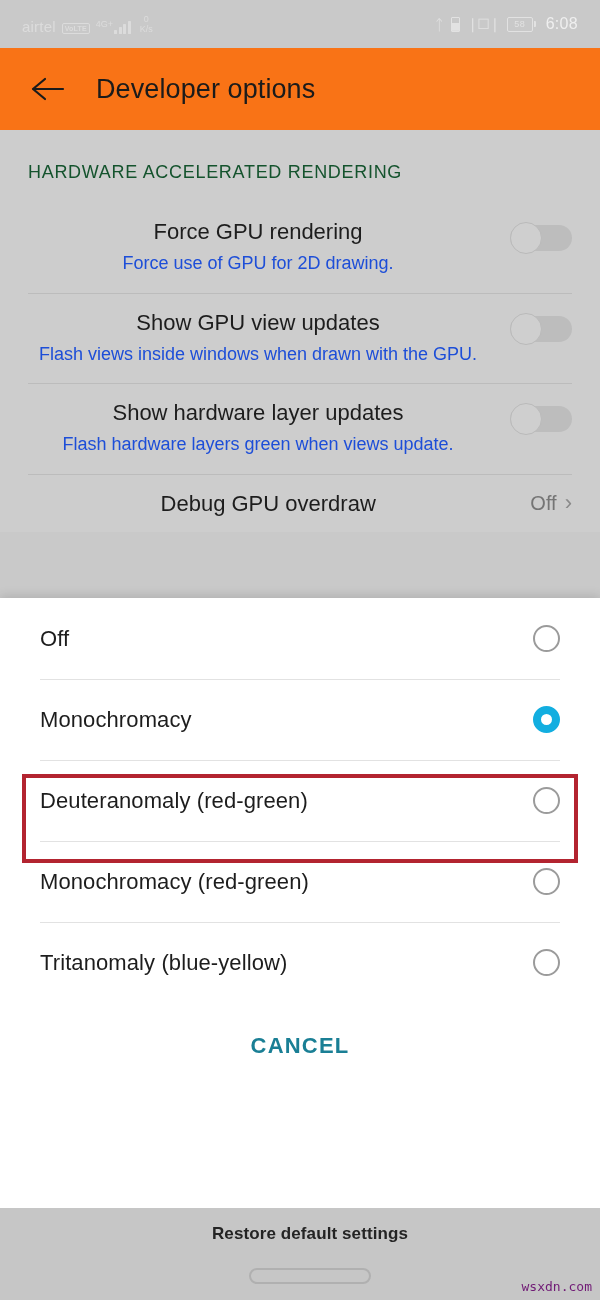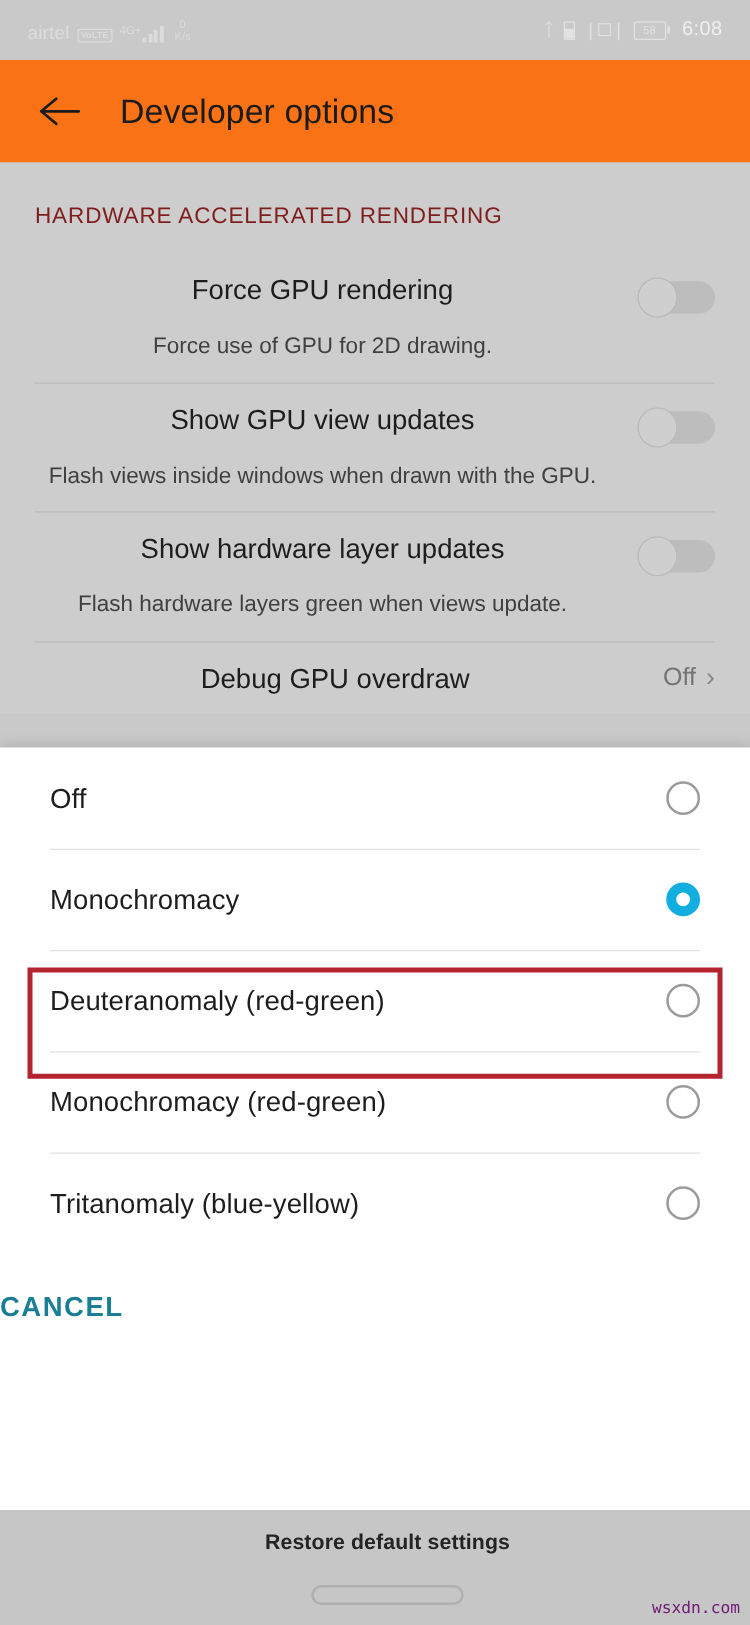--- a/index.html
+++ b/index.html
@@ -65,30 +65,30 @@
     flex:none;cursor:pointer;
   }
   .back svg{display:block;}
   .title{
     font-size:27px;color:#1b1b1b;margin-left:28px;letter-spacing:.1px;
   }
 
   
   .content{background:#cdcdcd;padding:0 0 0 0;}
   .section-hdr{
-    font-size:18px;color:#7f1d1d;letter-spacing:.7px;
+    font-size:18px;color:#14532d;letter-spacing:.7px;
     padding:32px 28px 20px 28px;
   }
   .row{
     display:flex;align-items:flex-start;
     padding:14px 28px 18px 28px;position:relative;text-align:center;
   }
   .row .txt{flex:1;padding-right:22px;}
   .row .label{font-size:22px;color:#1d1d1d;line-height:1.32;}
-  .row .desc{font-size:18px;color:#404040;line-height:1.36;margin-top:18px;}
+  .row .desc{font-size:18px;color:#1d4ed8;line-height:1.36;margin-top:5px;}
   .row .divider{
     position:absolute;left:28px;right:28px;bottom:0;height:1px;background:#bcbcbc;
   }
   .switch{
     width:62px;height:26px;border-radius:13px;background:#bdbdbd;
     position:relative;flex:none;margin-top:8px;cursor:pointer;
   }
   .switch .knob{
     position:absolute;left:0;top:-3px;width:32px;height:32px;border-radius:50%;
     background:#cfcfcf;border:1px solid #bababa;
@@ -119,21 +119,21 @@
     flex:none;box-sizing:border-box;
   }
   .radio.on{
     border:8px solid #12aee0;background:#fff;
   }
   .hl-box{
     position:absolute;left:22px;right:22px;
     border:4px solid #b32430;pointer-events:none;
   }
   .cancel-wrap{
-    display:flex;justify-content:flex-start;align-items:center;
+    display:flex;justify-content:center;align-items:center;
     padding:30px 0 34px 0;
   }
   .cancel{
     font-size:22px;color:#1a7f95;font-weight:bold;letter-spacing:1.2px;
     background:none;border:none;cursor:pointer;
     font-family:"Liberation Sans", sans-serif;
   }
 
   
   .bottombar{

